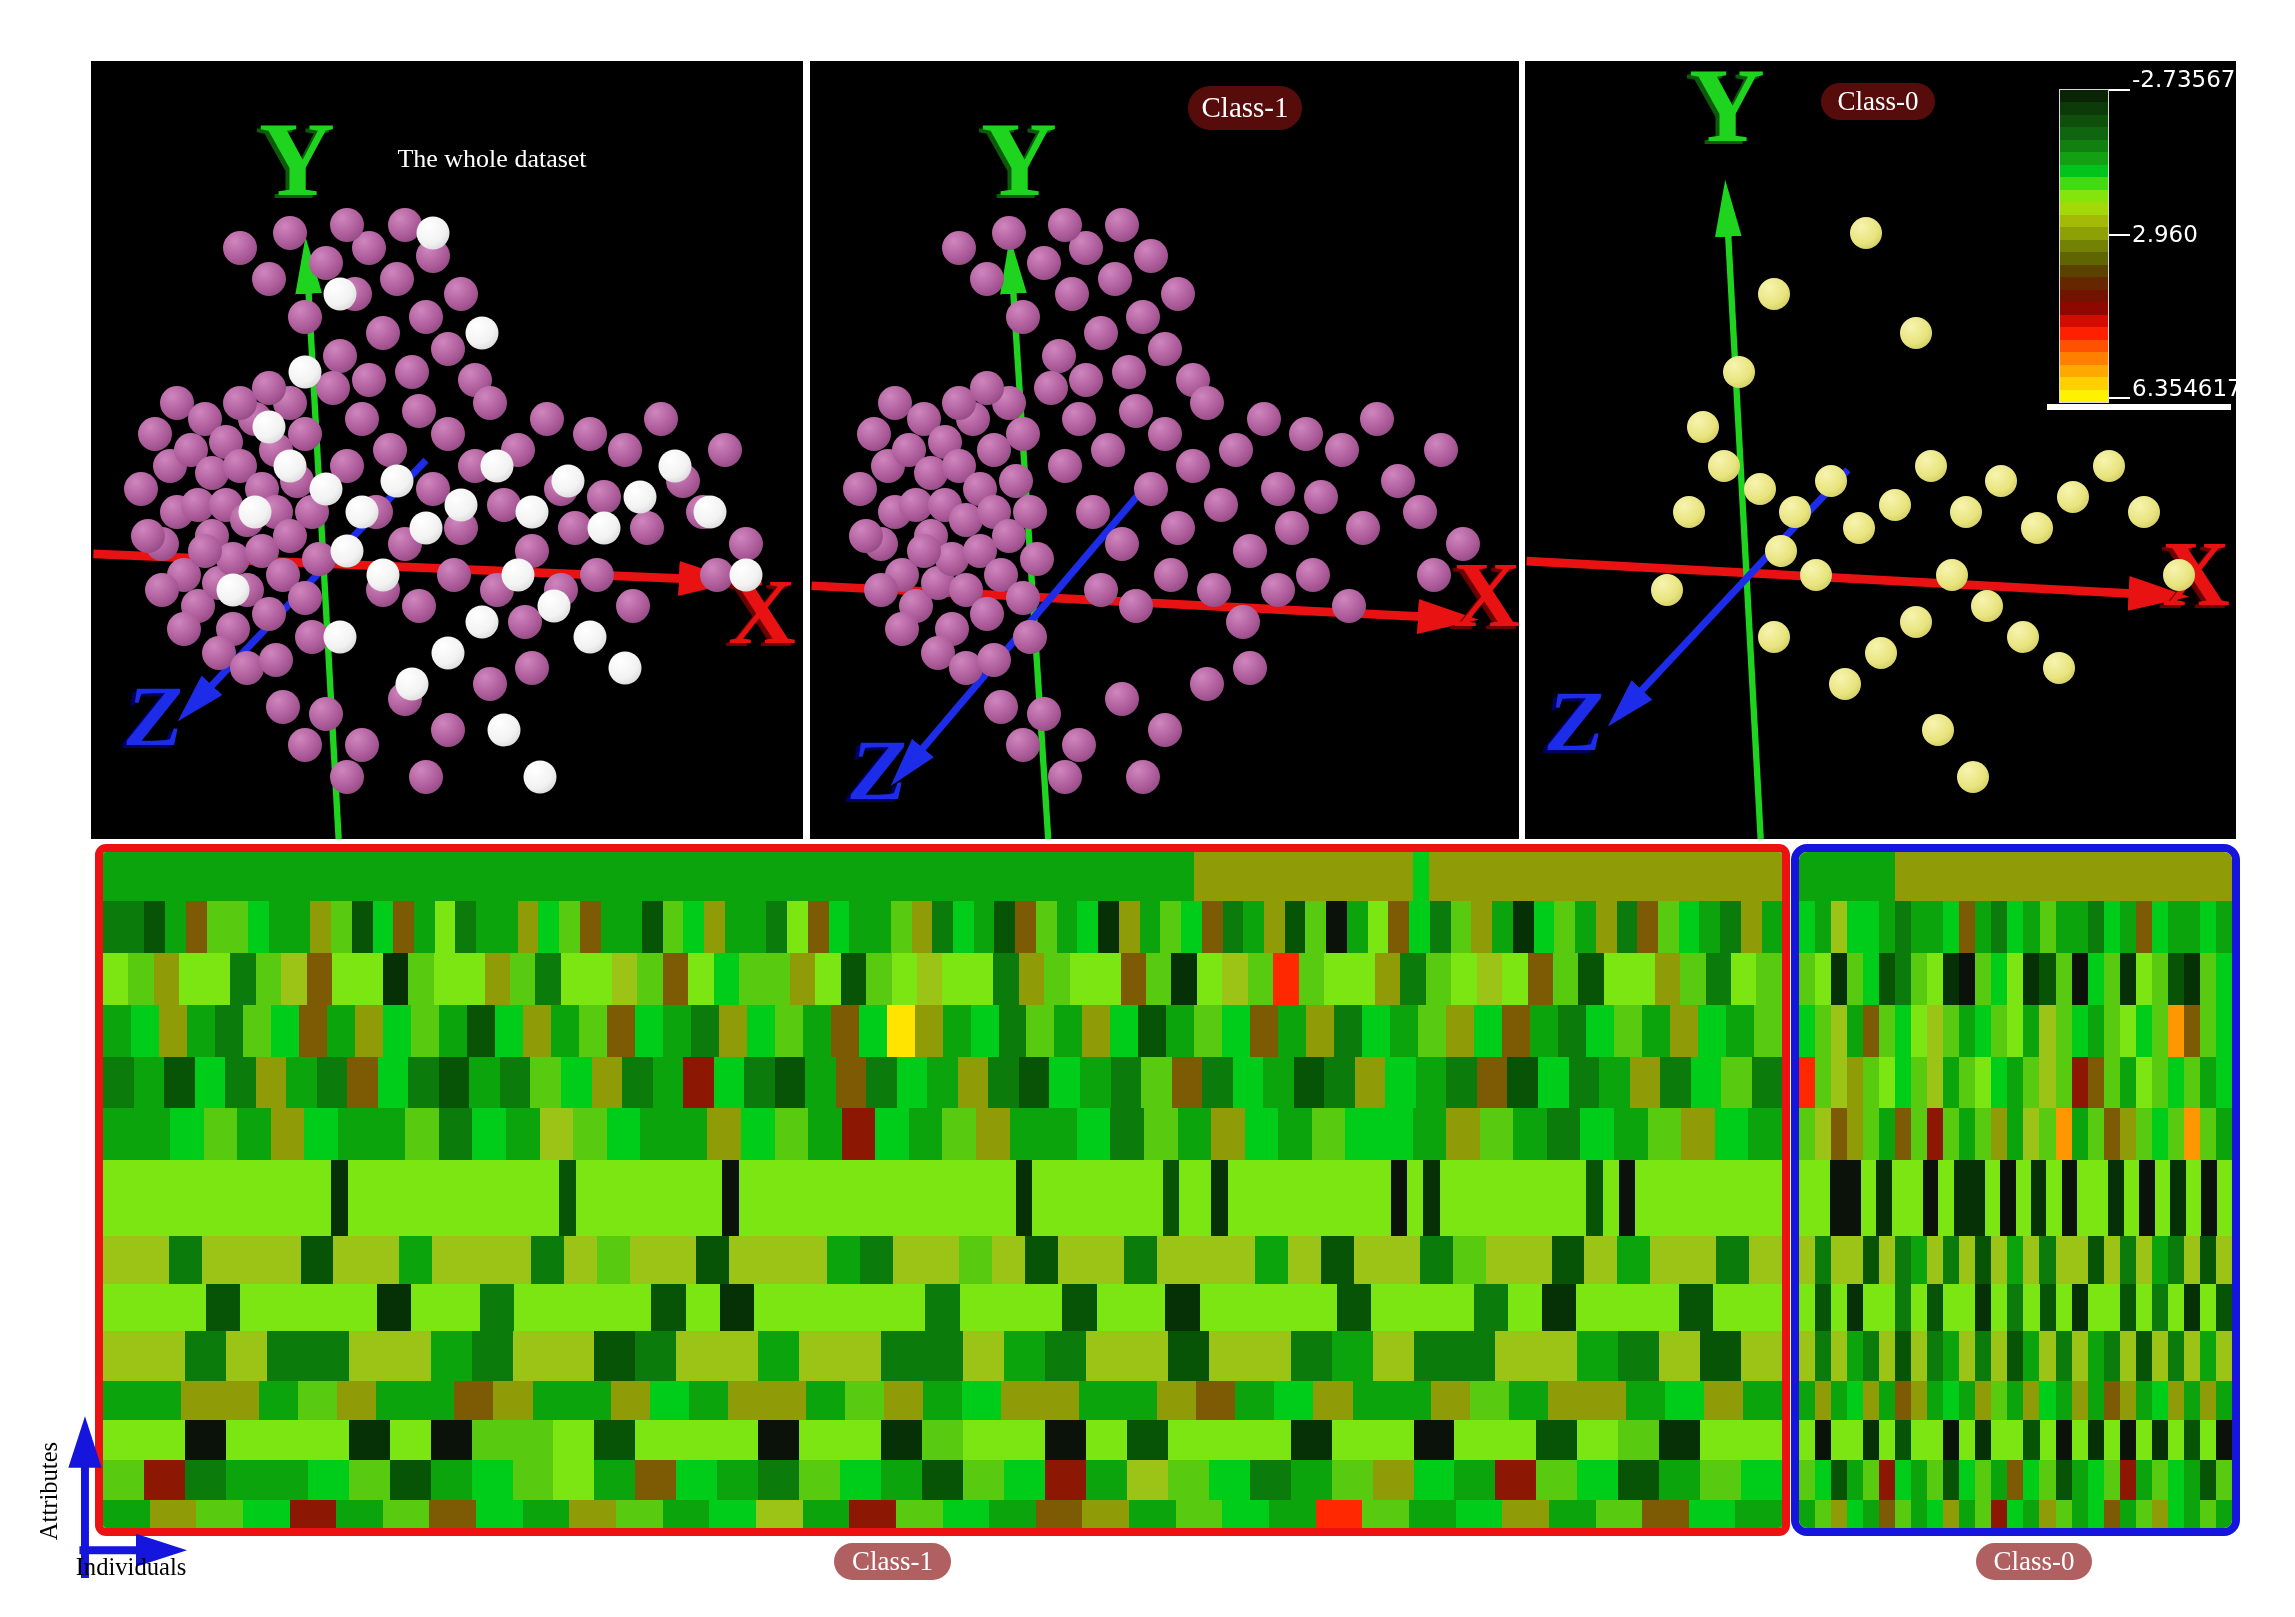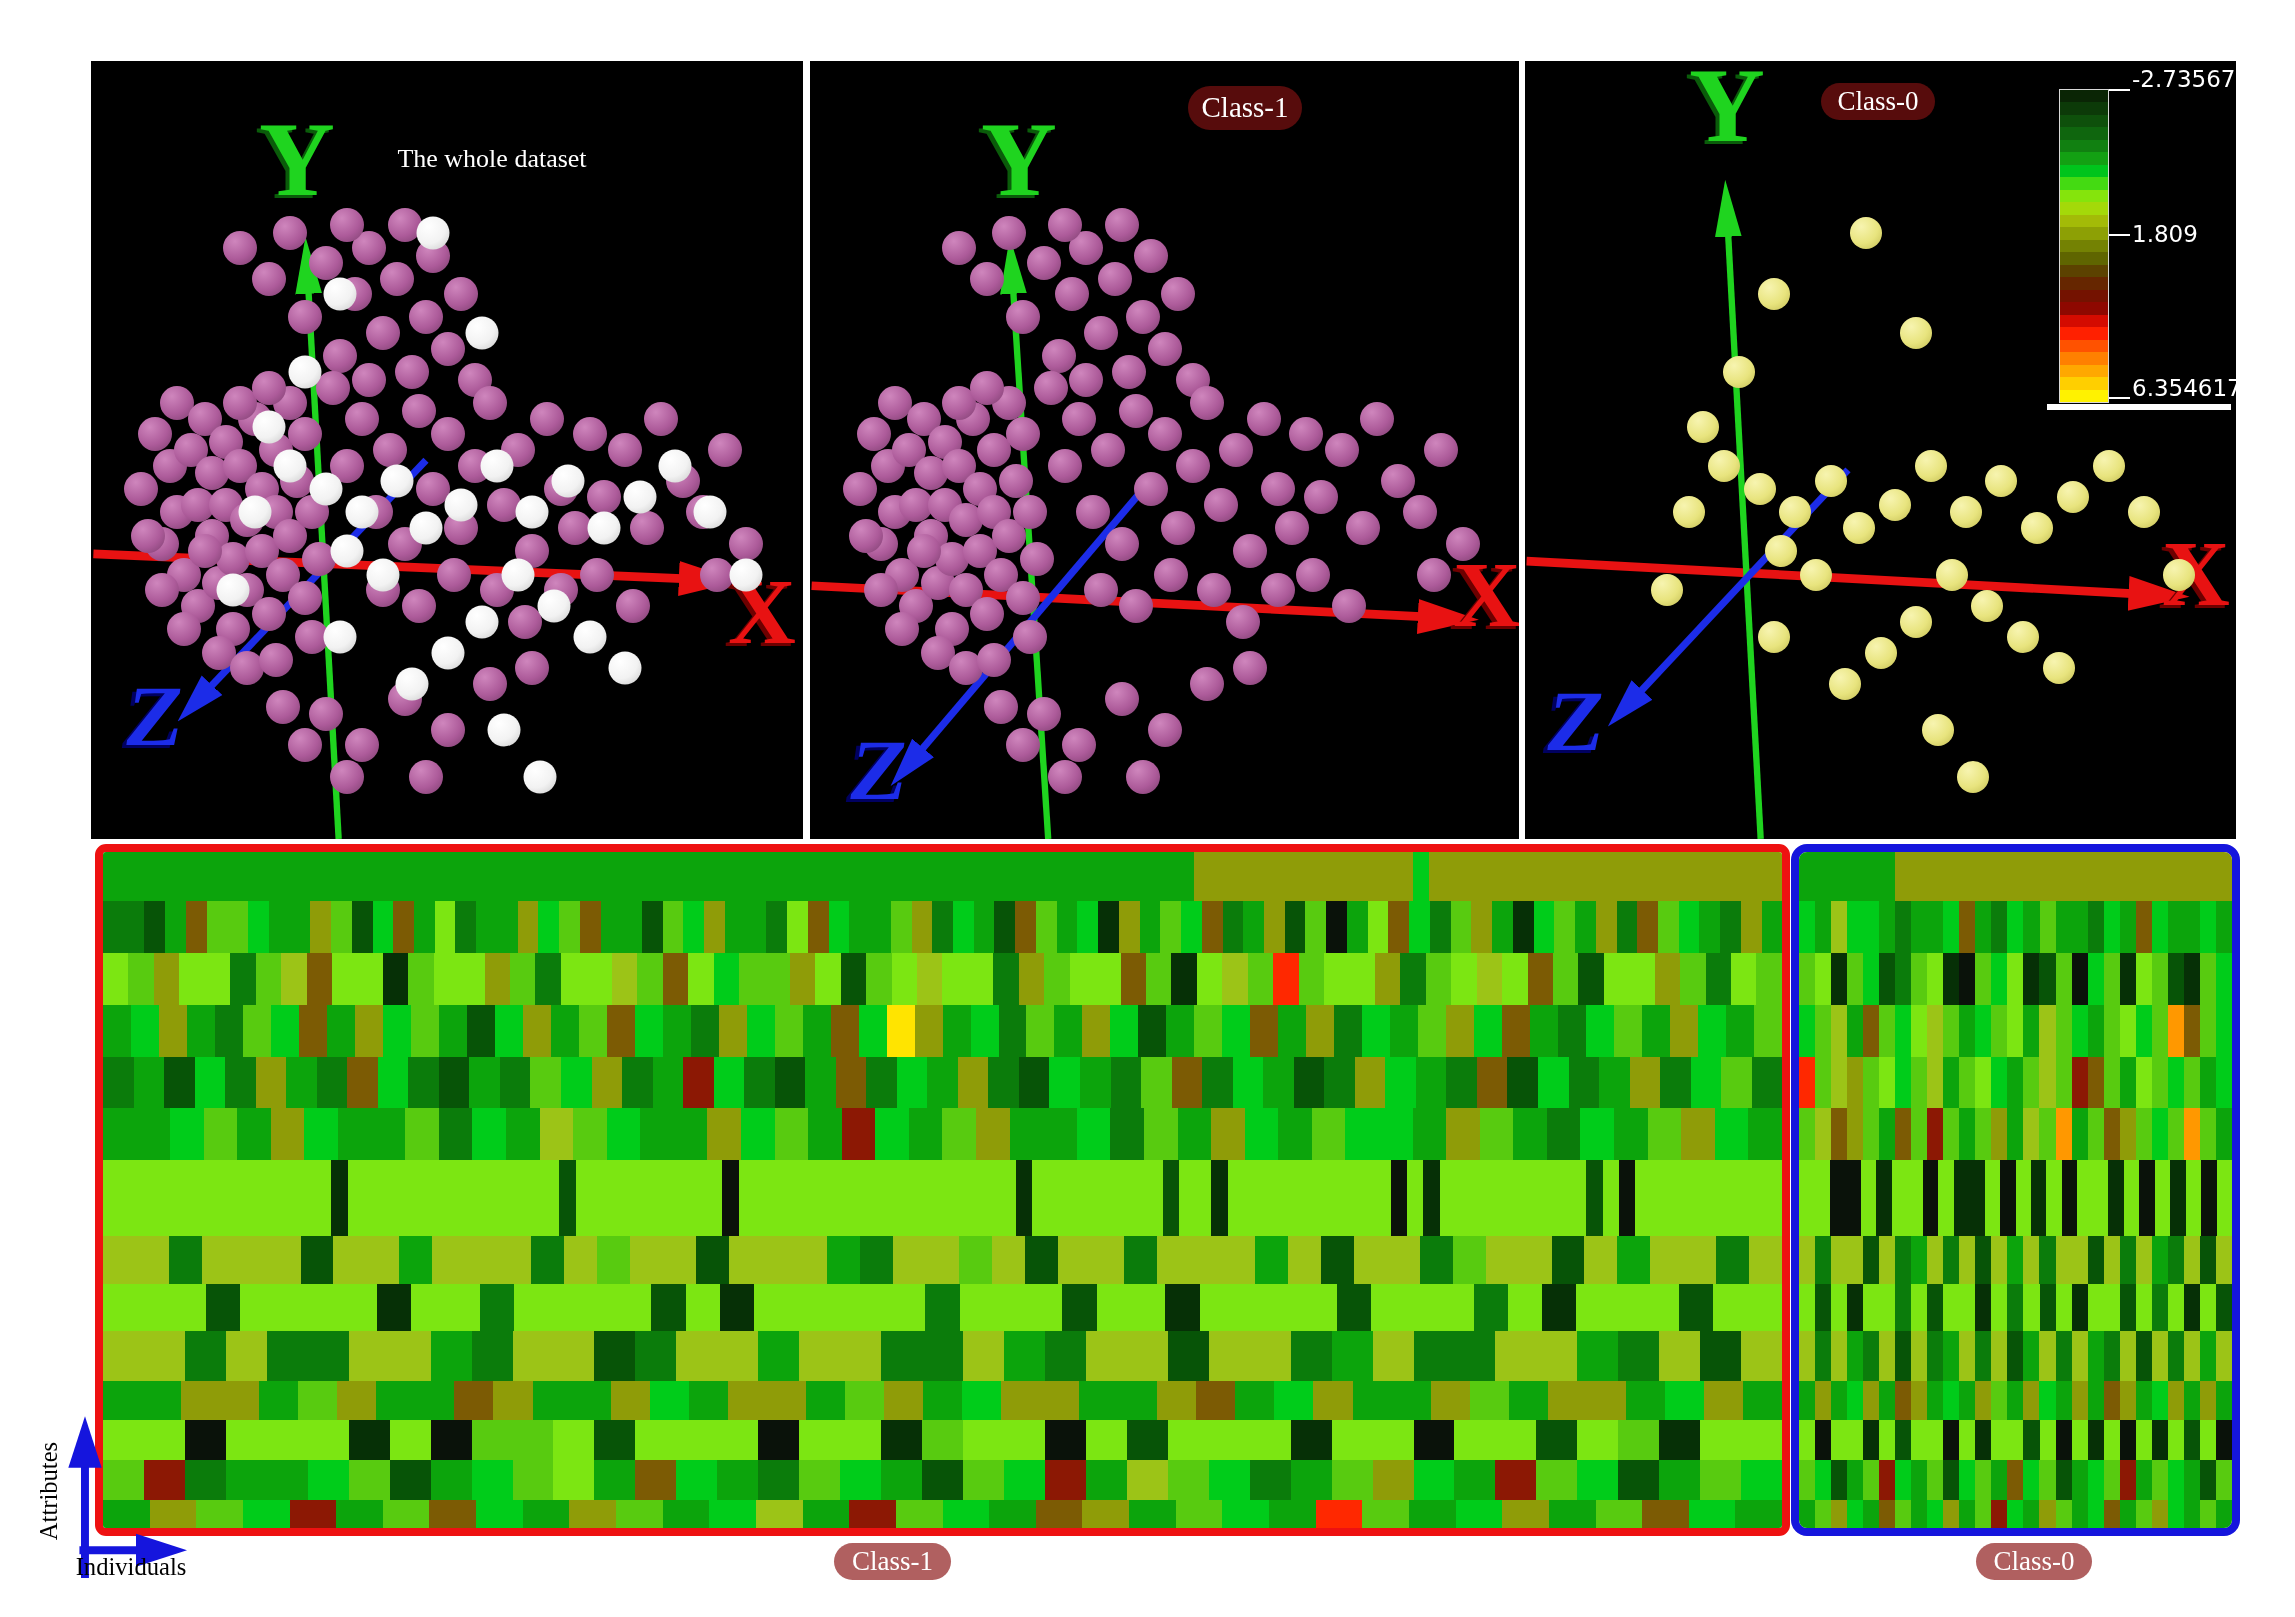--- a/index.html
+++ b/index.html
@@ -362,21 +362,21 @@
     </svg>
     <div class="glyph glyph-y" style="left:202px;top:44px;">Y</div>
     <div class="glyph glyph-x" style="left:671px;top:512px;">X</div>
     <div class="glyph glyph-z" style="left:51px;top:660px;">Z</div>
     <div class="badge badge-dark" style="left:296px;top:22px;width:114px;height:37px;font-size:27px;">Class-0</div>
     <div id="colorbar" style="background: linear-gradient(rgb(10, 37, 5) 0%, rgb(10, 37, 5) 4%, rgb(12, 58, 8) 4%, rgb(12, 58, 8) 8%, rgb(14, 80, 11) 8%, rgb(14, 80, 11) 12%, rgb(15, 102, 14) 12%, rgb(15, 102, 14) 16%, rgb(17, 128, 17) 16%, rgb(17, 128, 17) 20%, rgb(19, 160, 19) 20%, rgb(19, 160, 19) 24%, rgb(0, 196, 28) 24%, rgb(0, 196, 28) 28%, rgb(68, 218, 18) 28%, rgb(68, 218, 18) 32%, rgb(133, 228, 12) 32%, rgb(133, 228, 12) 36%, rgb(164, 217, 9) 36%, rgb(164, 217, 9) 40%, rgb(163, 187, 7) 40%, rgb(163, 187, 7) 44%, rgb(141, 160, 5) 44%, rgb(141, 160, 5) 48%, rgb(116, 130, 3) 48%, rgb(116, 130, 3) 52%, rgb(95, 101, 0) 52%, rgb(95, 101, 0) 56%, rgb(92, 66, 0) 56%, rgb(92, 66, 0) 60%, rgb(102, 38, 0) 60%, rgb(102, 38, 0) 64%, rgb(116, 18, 0) 64%, rgb(116, 18, 0) 68%, rgb(142, 8, 0) 68%, rgb(142, 8, 0) 72%, rgb(212, 11, 0) 72%, rgb(212, 11, 0) 76%, rgb(255, 32, 0) 76%, rgb(255, 32, 0) 80%, rgb(255, 82, 0) 80%, rgb(255, 82, 0) 84%, rgb(255, 128, 0) 84%, rgb(255, 128, 0) 88%, rgb(255, 168, 0) 88%, rgb(255, 168, 0) 92%, rgb(255, 207, 0) 92%, rgb(255, 207, 0) 96%, rgb(255, 242, 0) 96%, rgb(255, 242, 0) 100%);"></div>
     <div class="cb-tick" style="top:28px;"></div>
     <div class="cb-tick" style="top:173px;"></div>
     <div class="cb-tick" style="top:336px;"></div>
     <div class="cb-label" style="top:4.8px;">-2.7356765</div>
-    <div class="cb-label" style="top:160px;">1.809</div>
+    <div class="cb-label" style="top:160px;">2.960</div>
     <div class="cb-label" style="top:314px;">6.3546176</div>
     <div id="cb-underline"></div>
     <div class="pts">
         <div class="pt pt-yellow" style="left: 249px; top: 233px;"></div>
         <div class="pt pt-yellow" style="left: 341px; top: 172px;"></div>
         <div class="pt pt-yellow" style="left: 391px; top: 272px;"></div>
         <div class="pt pt-yellow" style="left: 214px; top: 311px;"></div>
         <div class="pt pt-yellow" style="left: 178px; top: 366px;"></div>
         <div class="pt pt-yellow" style="left: 199px; top: 405px;"></div>
         <div class="pt pt-yellow" style="left: 235px; top: 428px;"></div>

